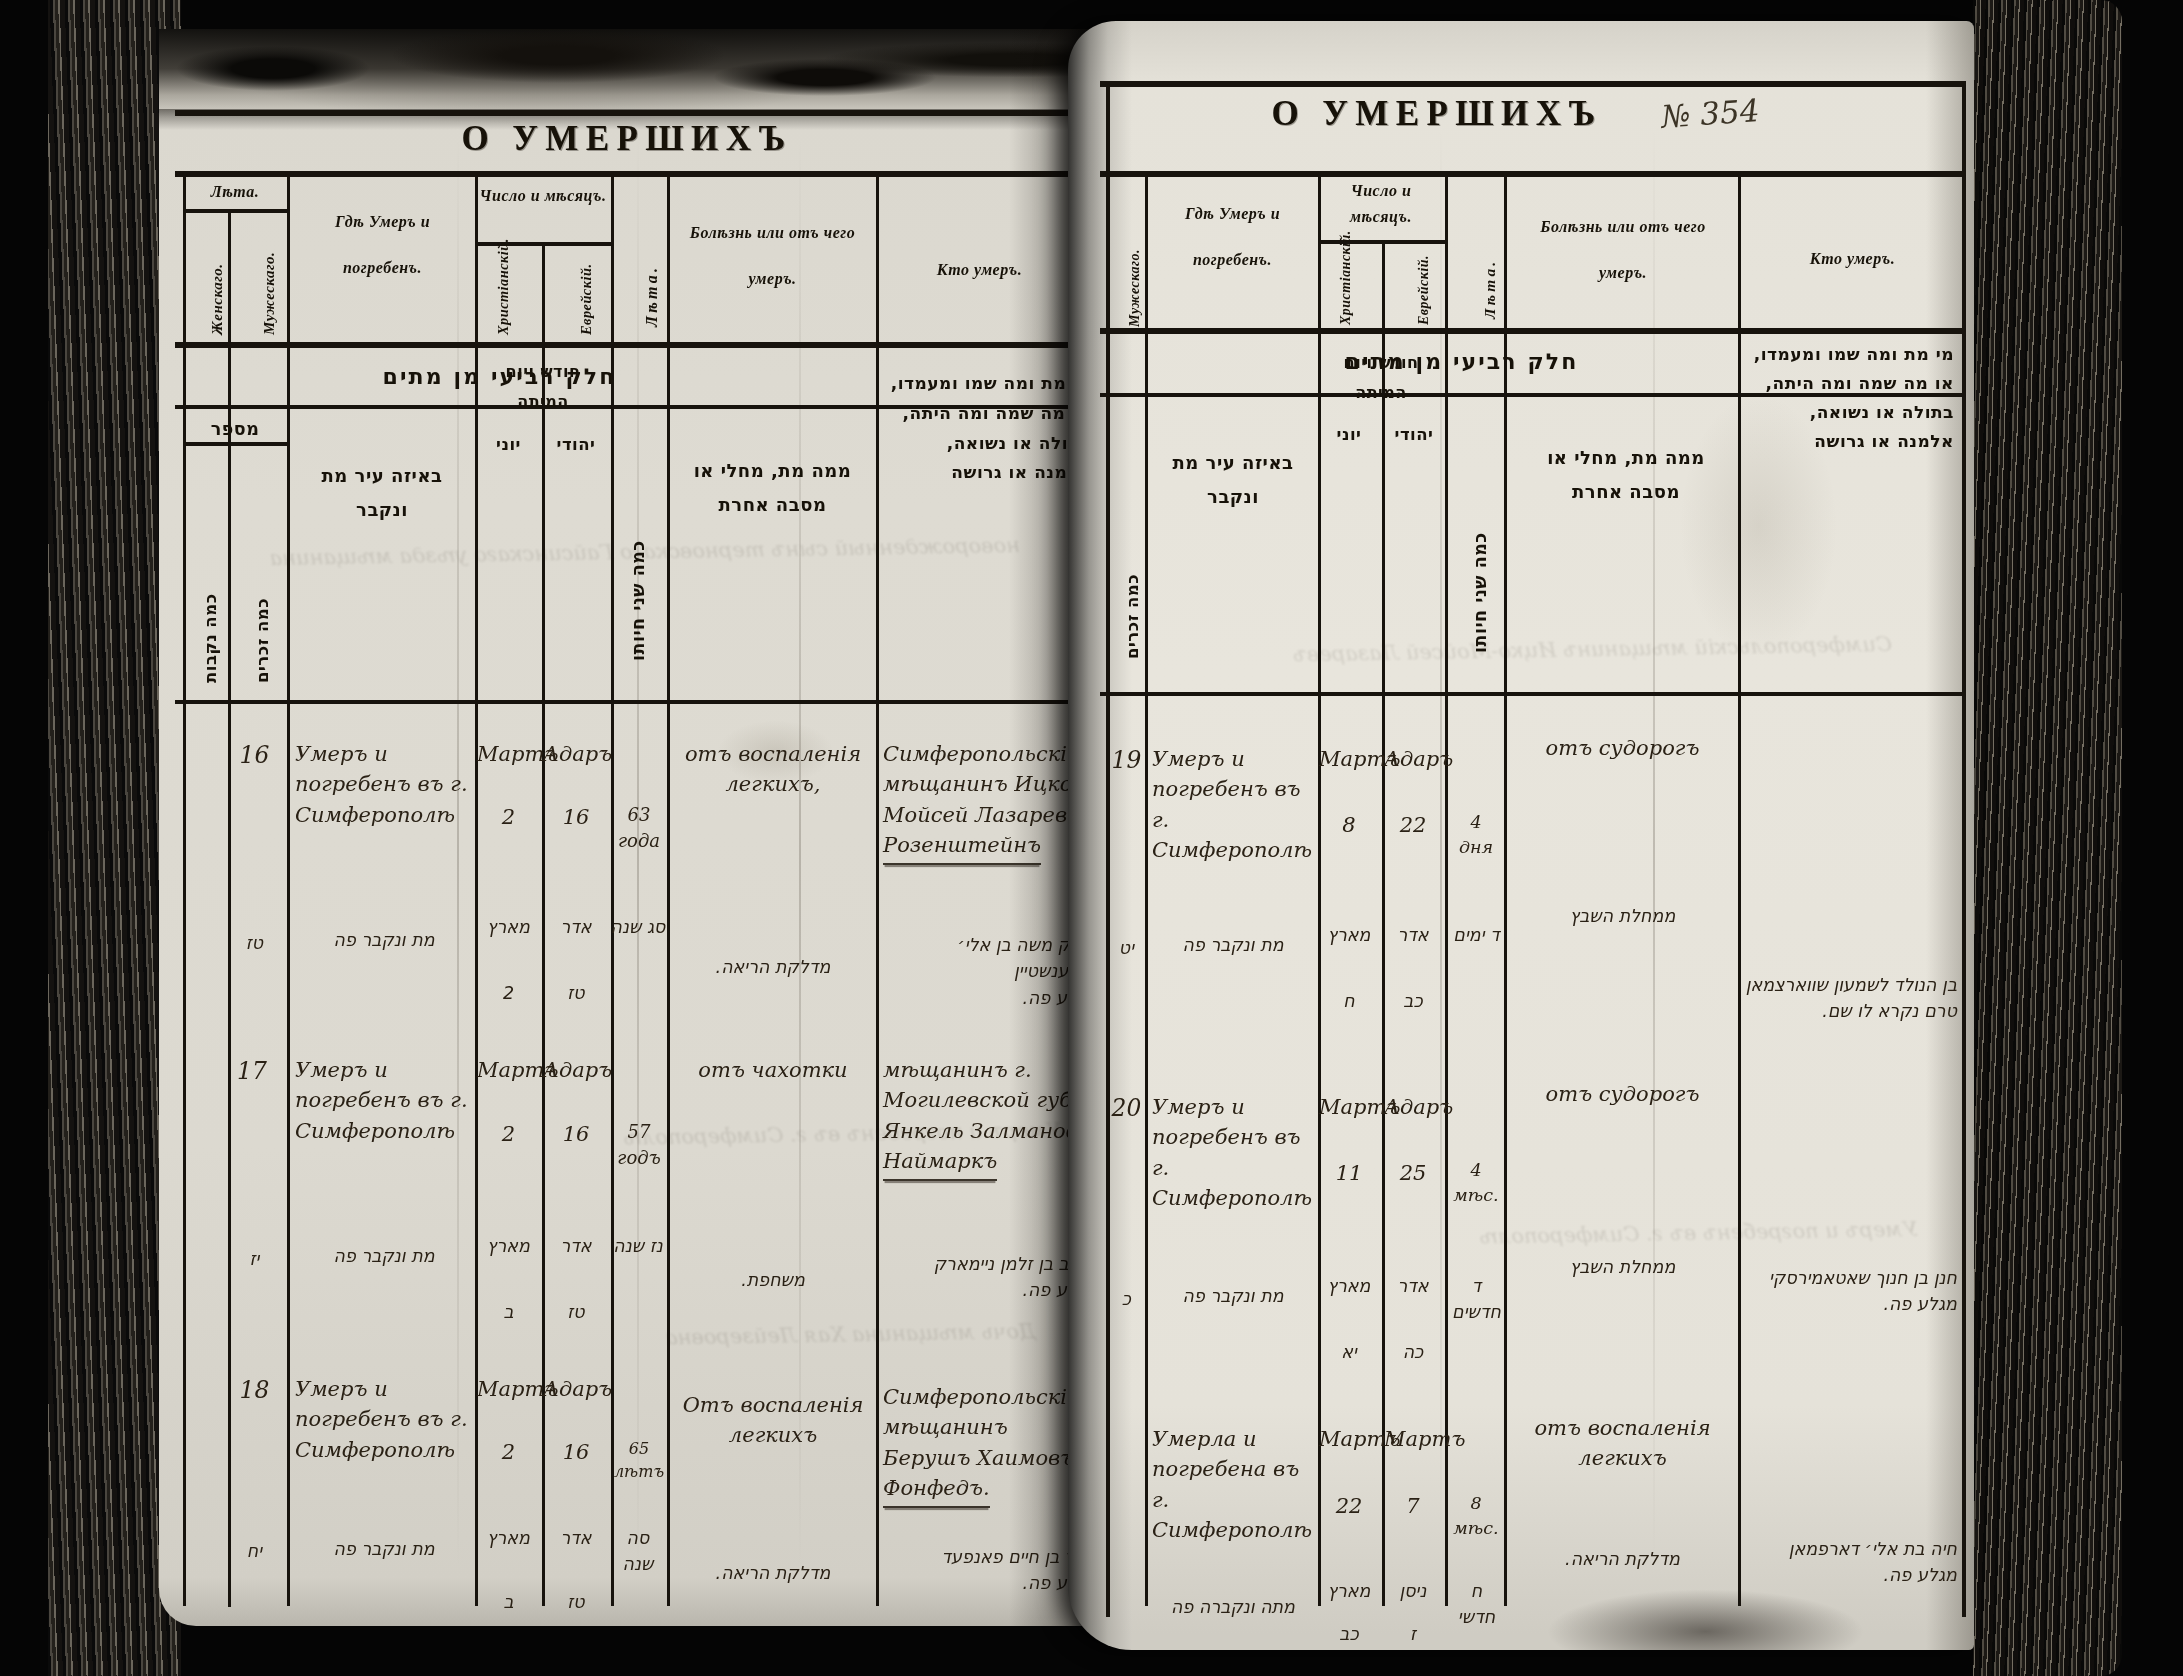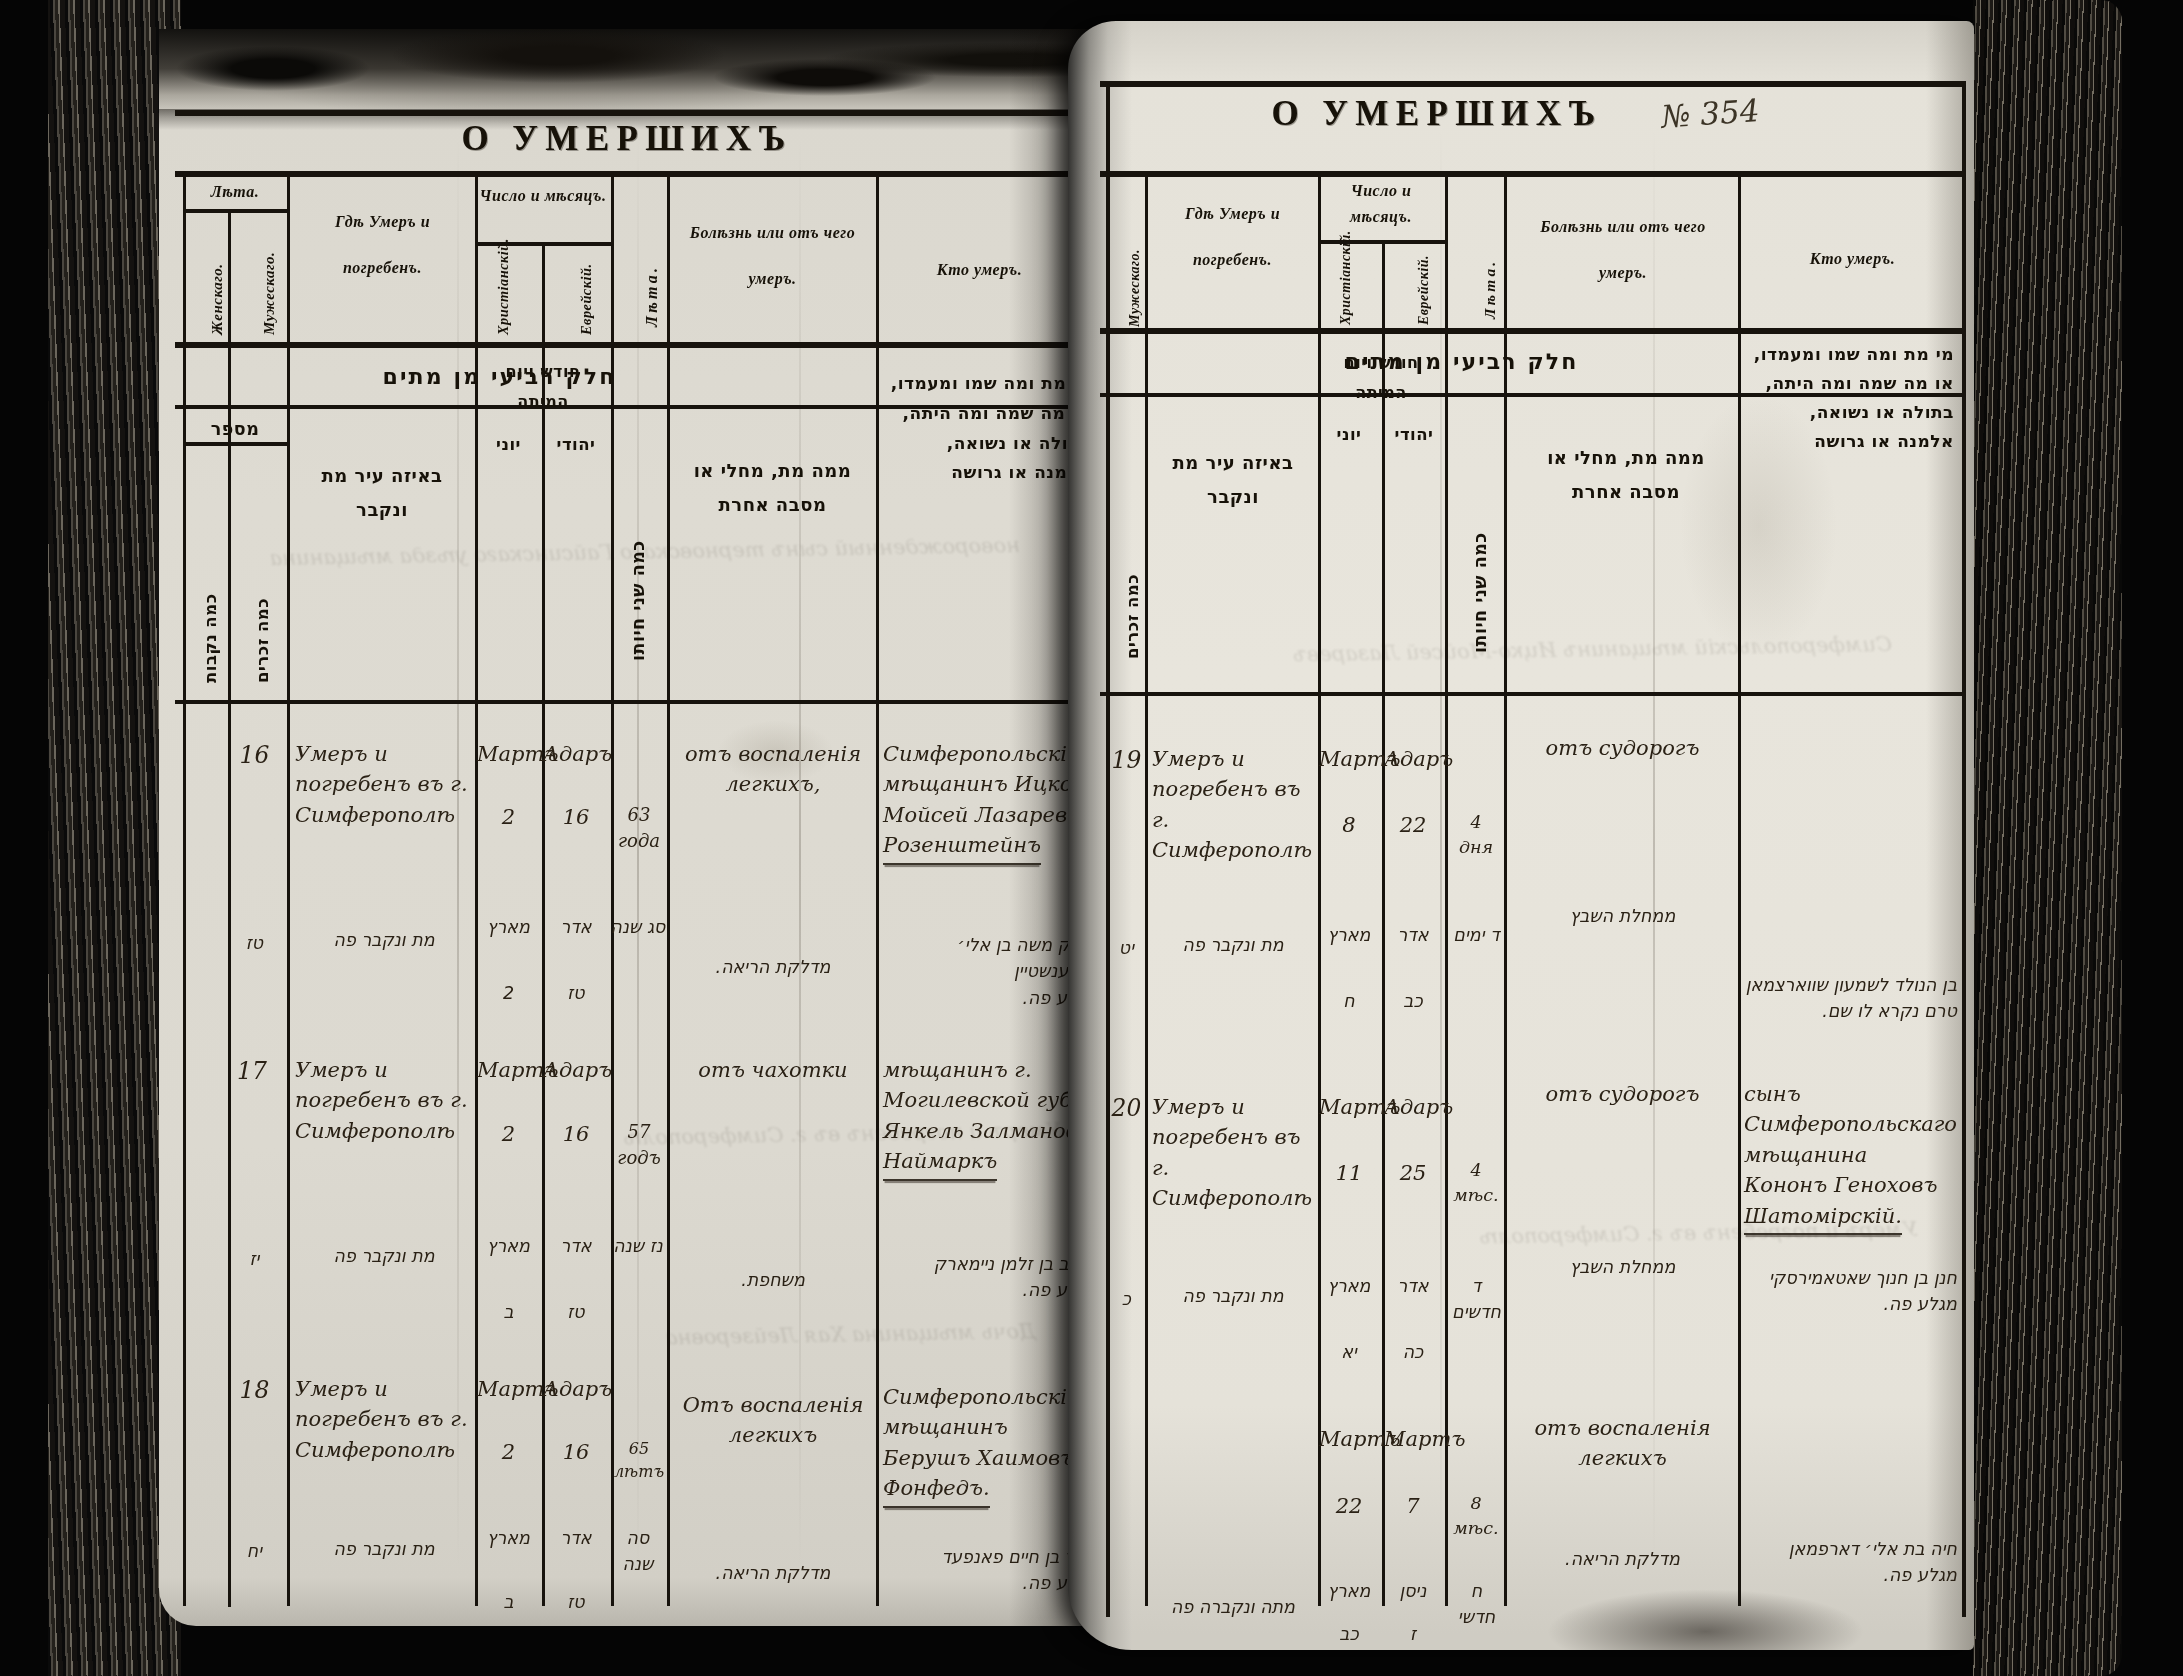--- a/index.html
+++ b/index.html
@@ -260,31 +260,31 @@
     <div class="hwheb" style="left:676px;top:951px;width:213px;text-align:right"><span>בן הנולד לשמעון שווארצמאן</span><br><span>טרם נקרא לו שם.</span></div>
 
     <div class="hw num" style="left:41px;top:1071px;width:35px;text-align:center">20</div>
     <div class="hw" style="left:84px;top:1071px;width:162px">Умеръ и погребенъ въ г. Симферополѣ</div>
     <div class="hw ctr" style="left:251px;top:1071px;width:60px">Мартъ</div>
     <div class="hw ctr" style="left:251px;top:1137px;width:60px">11</div>
     <div class="hw ctr" style="left:316px;top:1071px;width:58px">Адаръ</div>
     <div class="hw ctr" style="left:316px;top:1137px;width:58px">25</div>
     <div class="hw ctr" style="left:383px;top:1137px;width:50px;font-size:17.5px">4 мѣс.</div>
     <div class="hw ctr" style="left:444px;top:1058px;width:221px">отъ судорогъ</div>
-    <div class="hw" style="left:676px;top:1058px;width:213px"><span>сынъ Симферопольскаго мѣщанина Кононъ Геноховъ</span> <span class="uname">Шатомірскій.</span></div>
     <div class="hwheb" style="left:41px;top:1265px;width:35px">כ</div>
     <div class="hwheb" style="left:84px;top:1262px;width:162px">מת ונקבר פה</div>
     <div class="hwheb" style="left:251px;top:1252px;width:60px">מארץ</div>
     <div class="hwheb" style="left:251px;top:1318px;width:60px">יא</div>
     <div class="hwheb" style="left:316px;top:1252px;width:58px">אדר</div>
     <div class="hwheb" style="left:316px;top:1318px;width:58px">כה</div>
     <div class="hwheb" style="left:382px;top:1252px;width:53px">ד חדשים</div>
     <div class="hwheb" style="left:444px;top:1233px;width:221px">ממחלת השבץ</div>
     <div class="hwheb" style="left:676px;top:1244px;width:213px;text-align:right"><span>חנן בן חנוך שאטאמירסקי</span><br><span>מגלע פה.</span></div>
 
+    <div class="hw" style="left:84px;top:1403px;width:162px">Умерла и погребена въ г. Симферополѣ</div>
     <div class="hw ctr" style="left:251px;top:1403px;width:60px">Мартъ</div>
     <div class="hw ctr" style="left:251px;top:1470px;width:60px">22</div>
     <div class="hw ctr" style="left:316px;top:1403px;width:58px">Мартъ</div>
     <div class="hw ctr" style="left:316px;top:1470px;width:58px">7</div>
     <div class="hw ctr" style="left:383px;top:1470px;width:50px;font-size:17.5px">8 мѣс.</div>
     <div class="hw ctr" style="left:444px;top:1392px;width:221px">отъ воспаленія легкихъ</div>
     <div class="hwheb" style="left:84px;top:1573px;width:162px">מתה ונקברה פה</div>
     <div class="hwheb" style="left:251px;top:1557px;width:60px">מארץ</div>
     <div class="hwheb" style="left:251px;top:1600px;width:60px">כב</div>
     <div class="hwheb" style="left:316px;top:1557px;width:58px">ניסן</div>

